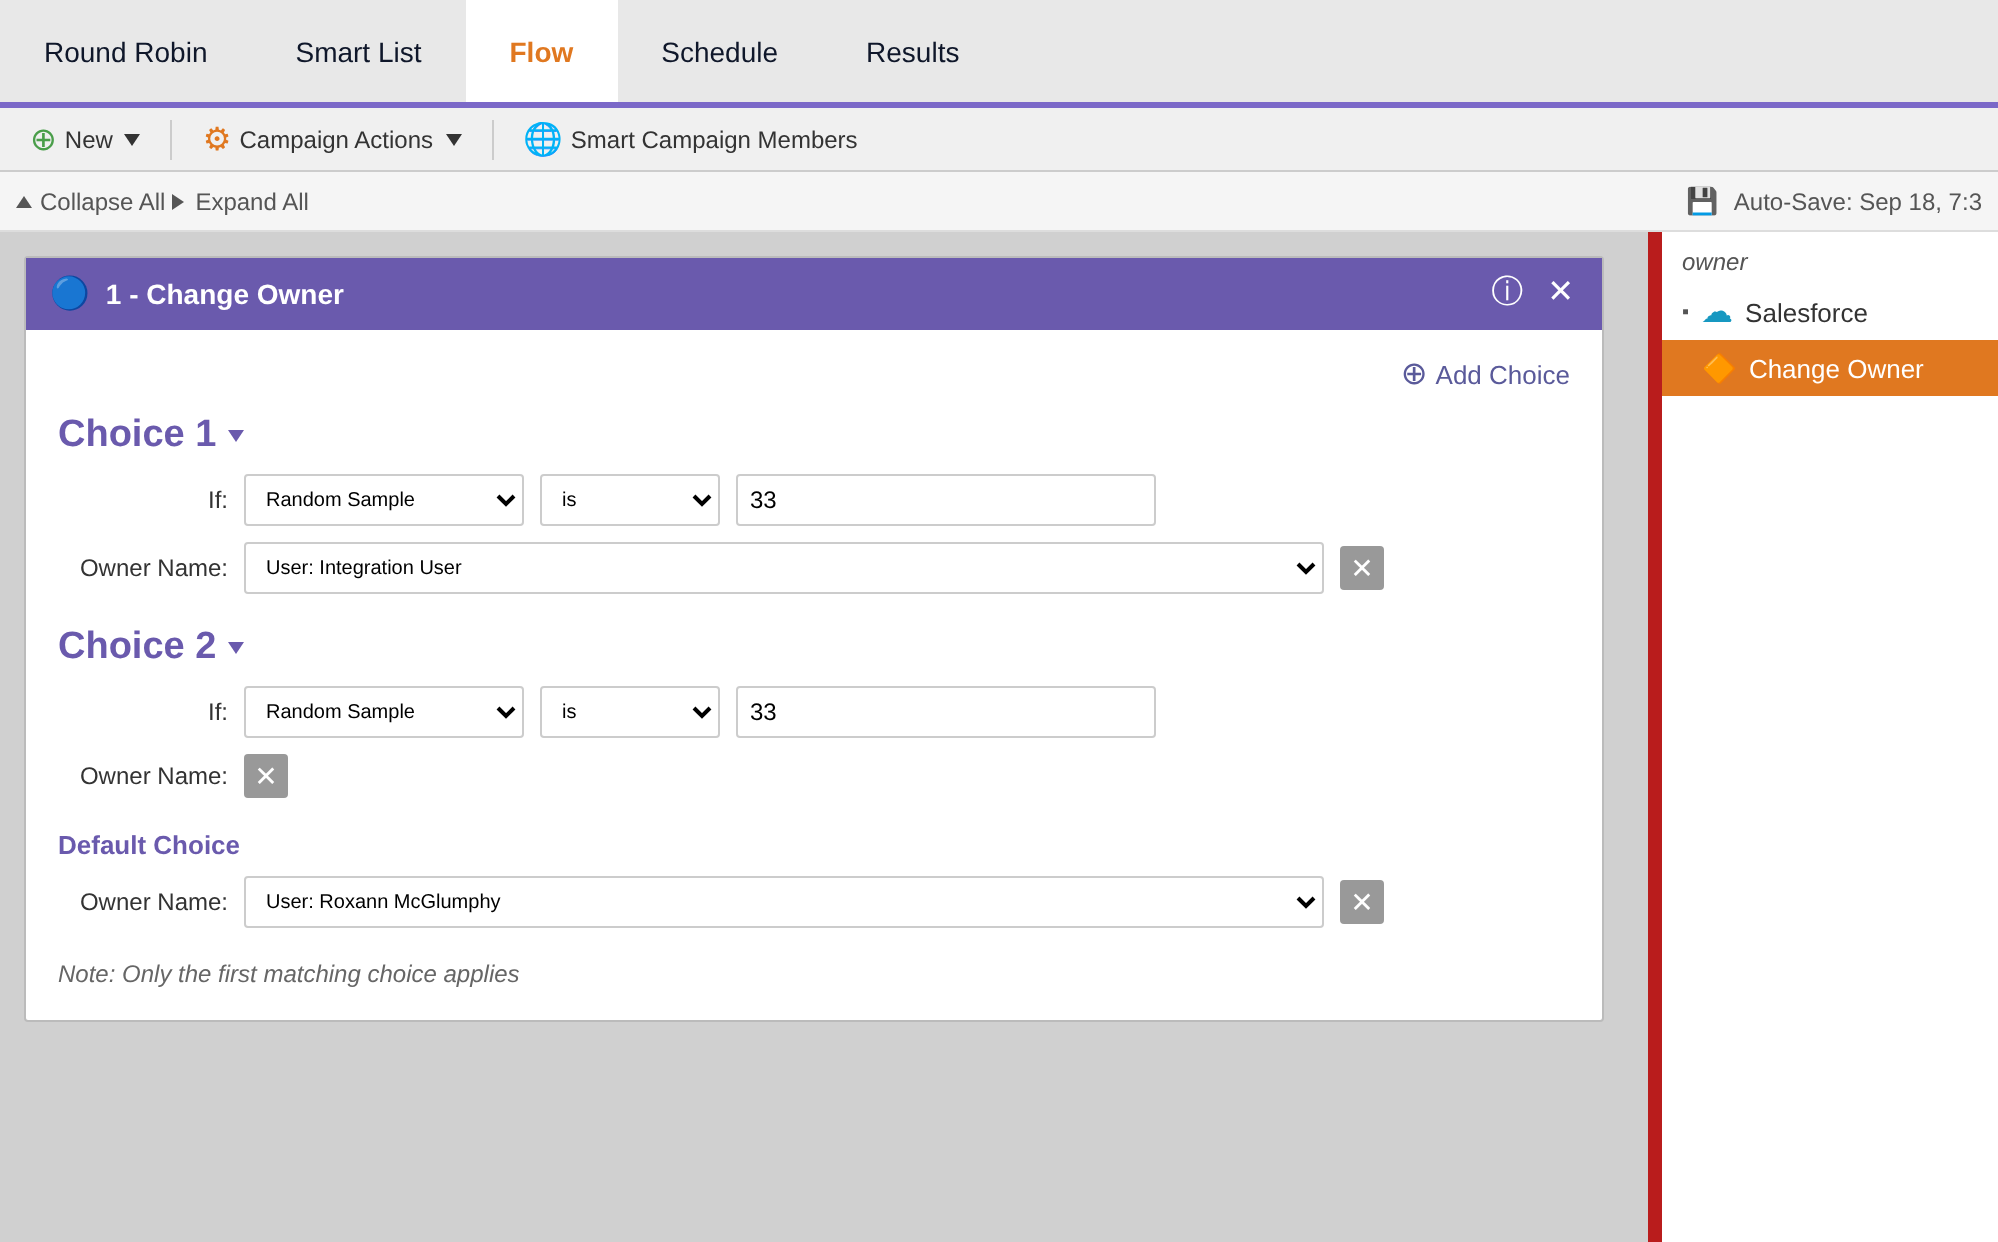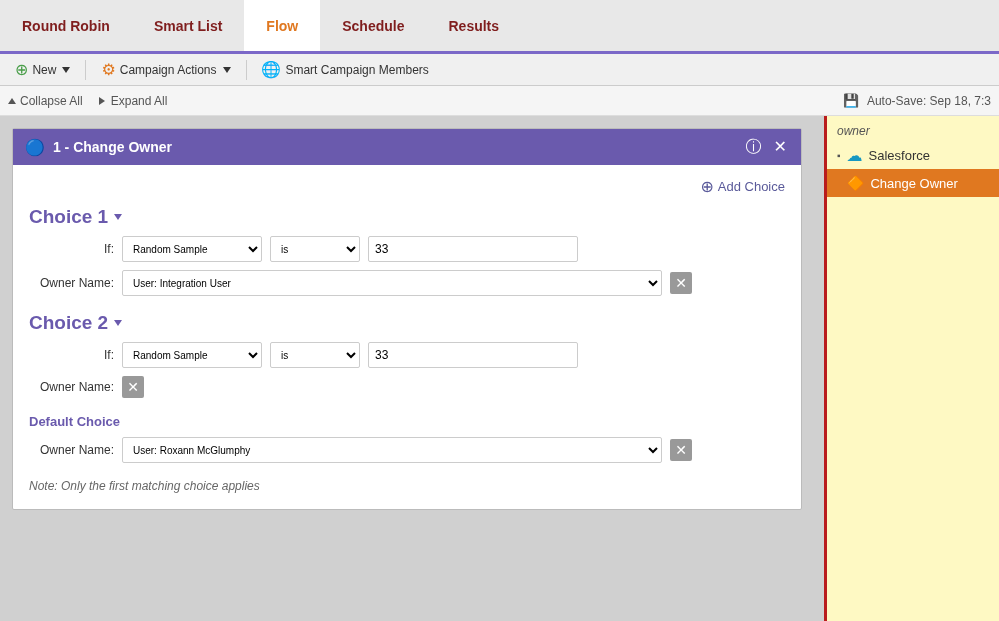--- a/index.html
+++ b/index.html
@@ -11,25 +11,25 @@
       align-items: stretch;
       background: #e8e8e8;
       border-bottom: 3px solid #7b68c8;
       height: 54px;
     }
     .nav-tab {
       display: flex;
       align-items: center;
       padding: 0 22px;
       font-size: 14px;
-      color: #7f1d1d;
+      color: #0f172a;
       cursor: pointer;
       border: none;
       background: transparent;
-      font-weight: bold;
+      font-weight: normal;
     }
     .nav-tab.active {
       background: white;
       color: #e07820;
       font-weight: bold;
       border-top: 3px solid #e07820;
       margin-top: -3px;
     }
 
     
@@ -59,21 +59,21 @@
     
     .action-bar {
       display: flex;
       align-items: center;
       justify-content: space-between;
       background: #f5f5f5;
       border-bottom: 1px solid #ddd;
       height: 30px;
       padding: 0 8px;
     }
-    .action-bar-left { display: flex; align-items: center; gap: 16px; }
+    .action-bar-left { display: flex; align-items: center; gap: 3px; }
     .action-bar-btn {
       display: flex;
       align-items: center;
       gap: 4px;
       font-size: 12px;
       color: #555;
       cursor: pointer;
       background: none;
       border: none;
     }
@@ -216,22 +216,22 @@
       justify-content: flex-start;
       font-size: 12px;
       color: #666;
       font-style: italic;
       margin-top: 4px;
     }
 
     
     .right-sidebar {
       width: 175px;
-      background: #fef9c3;
-      border-left: 3px solid #b91c1c;
+      background: #ffffff;
+      border-left: 7px solid #b91c1c;
       overflow-y: auto;
     }
     .sidebar-section-label {
       font-size: 12px;
       color: #555;
       padding: 8px 10px 4px;
       font-style: italic;
     }
     .sidebar-category {
       display: flex;

